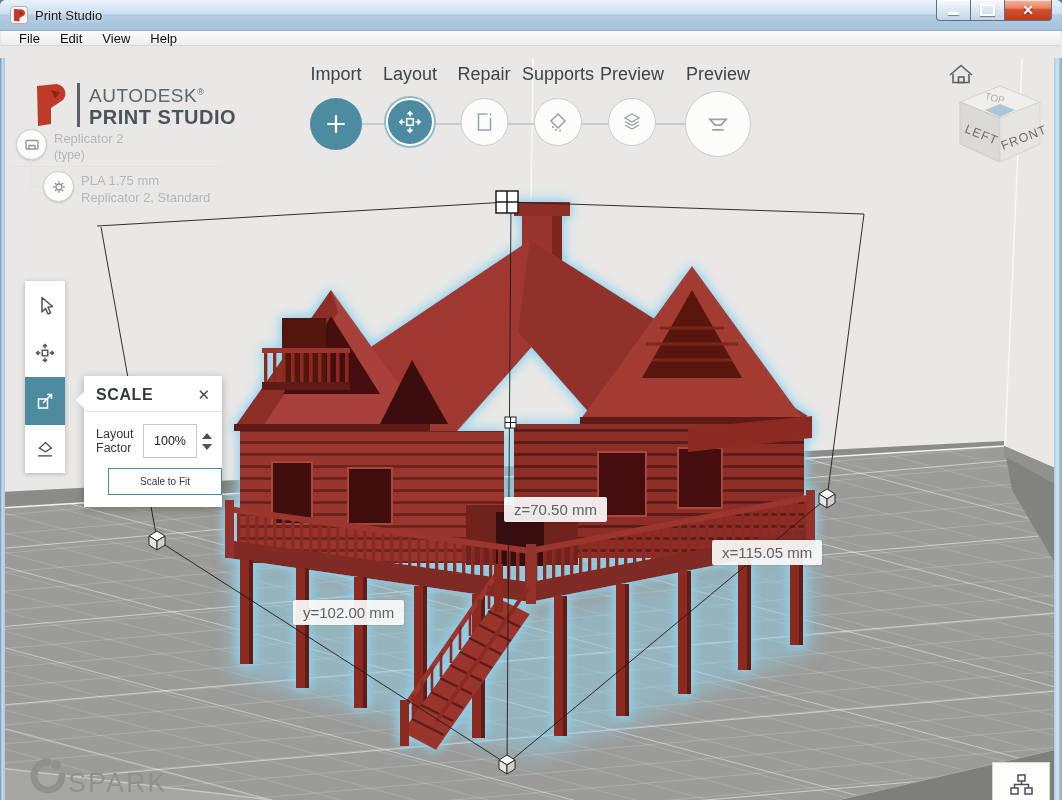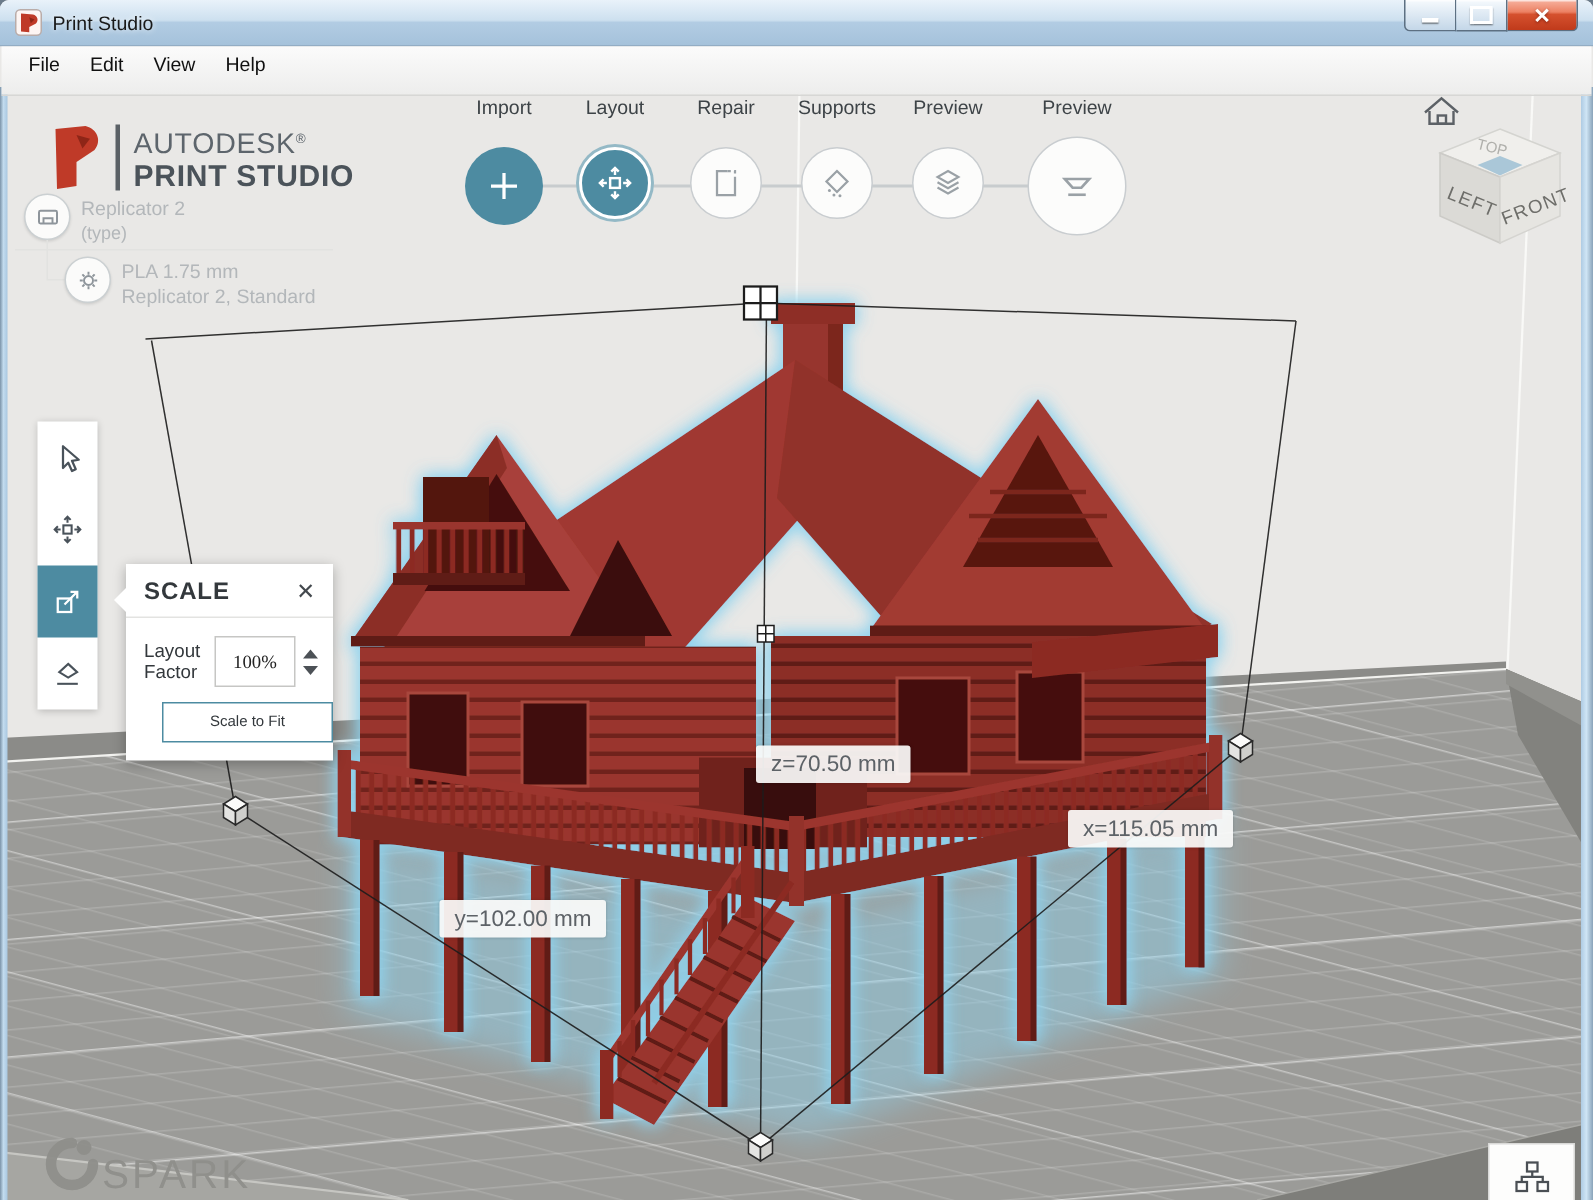--- a/index.html
+++ b/index.html
@@ -17,23 +17,23 @@
   .wbtn{height:20px;border:1px solid #5d7082;border-top:none;display:flex;align-items:center;justify-content:center;
         box-shadow:inset 0 1px 0 rgba(255,255,255,.65);cursor:default}
   .wbtn.min{width:33px;border-radius:0 0 0 4px;background:linear-gradient(#f6fafd,#dfeaf4 45%,#c4d7e8)}
   .wbtn.max{width:33px;border-left:none;background:linear-gradient(#f6fafd,#dfeaf4 45%,#c4d7e8)}
   .wbtn.close{width:46px;border-left:none;border-radius:0 0 4px 0;color:#fff;font-size:14px;font-weight:bold;
         text-shadow:0 1px 2px rgba(80,10,0,.6);
         background:linear-gradient(#f7b3a0,#ec8163 40%,#d5512e 48%,#c03a1b)}
   .glyph-min{width:11px;height:3px;background:#fff;box-shadow:0 1px 1px rgba(0,0,0,.45);margin-top:7px}
   .glyph-max{width:11px;height:8px;border:2px solid #fff;box-shadow:0 1px 1px rgba(0,0,0,.4)}
   
-  .menubar{position:absolute;top:31px;left:1px;right:1px;height:33px;z-index:20;
+  .menubar{position:absolute;top:31px;left:1px;right:1px;height:15px;z-index:20;
     background:linear-gradient(#fbfbfb,#ededec);border-bottom:1px solid #d7d7d5;
-    display:flex;padding-left:8px;box-sizing:border-box}
+    display:flex;align-items:center;padding-left:8px;box-sizing:border-box}
   .menu-item{font-size:13px;color:#101010;padding:4px 10px}
   
   .frame-left{position:absolute;left:0;top:58px;bottom:0;width:5px;z-index:15;
     background:linear-gradient(90deg,#7b93a8,#c3dcef 45%,#a9c7e0)}
   .frame-right{position:absolute;right:0;top:58px;bottom:0;width:8px;z-index:15;
     background:linear-gradient(90deg,#aecbe3,#cfe5f5 45%,#89a3b9)}
   
   #scene{position:absolute;left:0;top:0;z-index:1}
   
   .brand{position:absolute;left:34px;top:82px;display:flex;align-items:flex-start;z-index:5}
@@ -44,21 +44,21 @@
   
   .printer-info{position:absolute;left:0;top:0;z-index:5}
   .pcircle{position:absolute;width:31px;height:31px;border-radius:50%;background:#fbfbfa;
     border:1px solid #cbd0d2;box-shadow:0 1px 2px rgba(0,0,0,.12);display:flex;align-items:center;justify-content:center;box-sizing:border-box}
   .ptext{position:absolute;font-size:13px;color:#b3b7ba;white-space:nowrap}
   .pline{position:absolute;background:#e2e2e0}
   
   .stepper{position:absolute;left:0;top:64px;width:1062px;height:110px;z-index:5}
   .step-line{position:absolute;left:336px;top:59px;width:382px;height:2px;background:#c8ccce}
   .step{position:absolute;top:0;transform:translateX(-50%);text-align:center}
-  .step-label{font-size:13px;color:#3d4347;height:16px}
+  .step-label{font-size:18px;color:#3d4347;height:16px}
   .step-circle{margin:18px auto 0;border-radius:50%;display:flex;align-items:center;justify-content:center;box-sizing:border-box}
   .c-done{width:52px;height:52px;background:#4d8ba1}
   .c-active{width:48px;height:48px;background:#4d8ba1;border:2px solid #fff;box-shadow:0 0 0 2px #94b9c6}
   .c-idle{width:48px;height:48px;background:#fcfcfb;border:1px solid #c9cdd0}
   .c-export{width:66px;height:66px;background:#fcfcfb;border:1px solid #c9cdd0;margin-top:11px}
   
   .toolbar{position:absolute;left:25px;top:281px;width:40px;z-index:7;background:#fff;
     box-shadow:0 1px 5px rgba(0,0,0,.22)}
   .tool{width:40px;height:48px;display:flex;align-items:center;justify-content:center}
   .tool.active{background:#4d8ba1}
@@ -66,21 +66,21 @@
   .scale-panel{position:absolute;left:84px;top:376px;width:138px;z-index:8;background:#fff;
     box-shadow:0 2px 8px rgba(0,0,0,.28)}
   .scale-panel::before{content:"";position:absolute;left:-8px;top:16px;border:8px solid transparent;border-right-color:#fff;border-left:none}
   .sp-head{display:flex;align-items:center;justify-content:space-between;padding:10px 12px 7px}
   .sp-title{font-size:16px;font-weight:bold;letter-spacing:.6px;color:#33383c}
   .sp-close{font-size:15px;color:#44494e;line-height:12px}
   .sp-div{height:1px;background:#e3e3e1;margin:0}
   .sp-row{display:flex;align-items:center;padding:12px 10px 10px 12px}
   .sp-label{font-size:12.5px;color:#33383c;flex:1}
   .sp-input{width:44px;height:24px;border:1px solid #c6c6c4;font-size:12.5px;text-align:center;
-    font-family:Liberation Serif, serif;color:#222;padding:4px;background:#fff}
+    font-family:Liberation Sans, sans-serif;color:#222;padding:4px;background:#fff}
   .sp-spin{display:flex;flex-direction:column;margin-left:5px;gap:5px}
   .spin-up{width:0;height:0;border-left:5px solid transparent;border-right:5px solid transparent;border-bottom:6px solid #4c5156}
   .spin-down{width:0;height:0;border-left:5px solid transparent;border-right:5px solid transparent;border-top:6px solid #4c5156}
   .sp-fit{display:block;margin:0 24px 12px;width:114px;height:27px;background:#fff;border:1px solid #4d8ba1;
     font-size:10px;color:#33383c;font-family:"Liberation Sans",sans-serif}
   
   .dim{position:absolute;z-index:4;background:rgba(250,250,249,.93);color:#5d6267;font-size:15px;
     padding:4px 10px;border-radius:2px;box-shadow:0 0 2px rgba(0,0,0,.18);white-space:nowrap}
   
   .arrange-btn{position:absolute;left:992px;top:762px;width:58px;height:48px;z-index:6;background:#fdfdfc;

